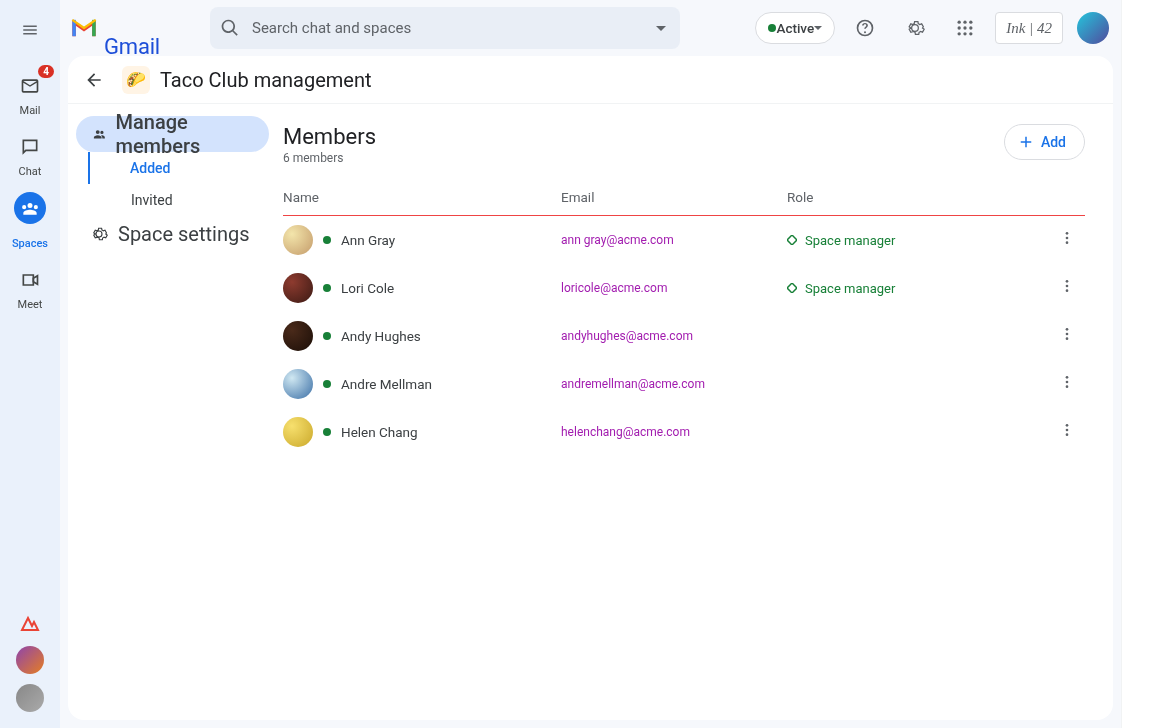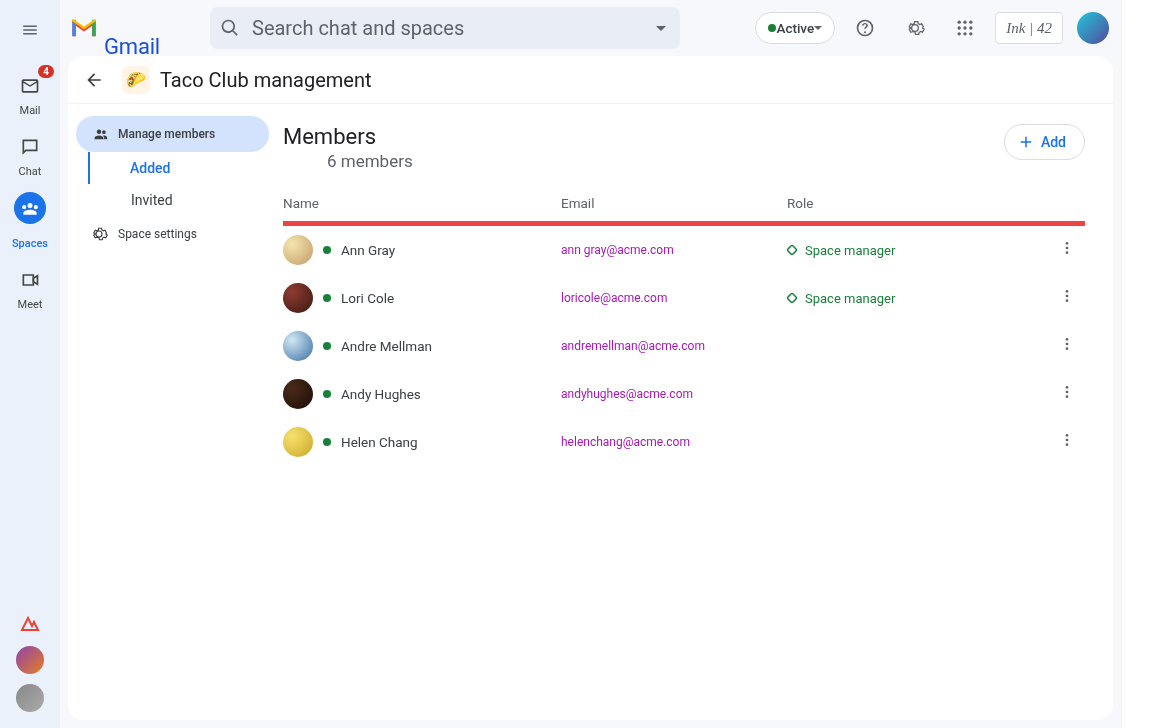--- a/index.html
+++ b/index.html
@@ -26,21 +26,21 @@
   .mini-logo { width:24px; height:24px; }
 
   
   .maincol { flex:1; display:flex; flex-direction:column; }
   .topbar { height:56px; display:flex; align-items:center; padding:0 12px 0 10px; gap:10px; }
   .brand { display:flex; align-items:center; gap:6px; min-width:130px; }
   .brand-text { font-size:22px; color:#1d4ed8; letter-spacing:-0.2px;margin-top:36px; }
   .gmail-m { width:28px; height:22px; }
   .search { flex:0 0 470px; height:42px; background:#e9eef6; border-radius:8px; display:flex; align-items:center; padding:0 10px; cursor:text; }
   .search svg { width:20px; height:20px; fill:#5f6368; }
-  .search-text { margin-left:12px; color:#5f6368; font-size:20px; flex:1; }
+  .search-text { margin-left:12px; color:#5f6368; font-size:15px; flex:1; }
   .search-caret { width:0; height:0; border-left:5px solid transparent; border-right:5px solid transparent; border-top:5px solid #5f6368; margin-right:4px; }
   .topbar-spacer { flex:1; }
   .status-chip { height:32px; border:1px solid #dadce0; border-radius:16px; display:flex; align-items:center; padding:0 12px; gap:0; cursor:pointer; background:#fff; }
   .status-dot { width:8px; height:8px; background:#188038; border-radius:50%; }
   .status-text { font-size:13.5px; color:#3c4043; font-weight:500; }
   .status-arrow { width:0; height:0; border-left:4px solid transparent; border-right:4px solid transparent; border-top:4px solid #5f6368; }
   .icon-btn { width:40px; height:40px; display:flex; align-items:center; justify-content:center; cursor:pointer; border-radius:50%; }
   .icon-btn svg { width:20px; height:20px; fill:#5f6368; }
   .ink-box { height:32px; border:1px solid #dadce0; border-radius:4px; padding:0 10px; display:flex; align-items:center; font-family: cursive; font-size:15px; color:#5f6368; font-style:italic; background:#fff; }
   .profile-avatar { width:32px; height:32px; border-radius:50%; background:linear-gradient(135deg,#24c6dc,#514a9d); cursor:pointer; margin-left:4px; }
@@ -48,35 +48,35 @@
   
   .content-card { margin:0 8px 8px 8px; flex:1; background:#fff; border-radius:16px; display:flex; flex-direction:column; overflow:hidden; position:relative; }
   .space-header { height:48px; display:flex; align-items:center; padding:0 16px; gap:10px; border-bottom:1px solid #f1f3f4; }
   .back-arrow { width:36px; height:36px; display:flex; align-items:center; justify-content:center; cursor:pointer; border-radius:50%; margin-left:-8px; }
   .back-arrow svg { width:20px; height:20px; fill:#3c4043; }
   .space-emoji { width:28px; height:28px; background:#fff4e5; border-radius:6px; display:flex; align-items:center; justify-content:center; font-size:16px; }
   .space-title { font-size:20px; color:#202124; font-weight:400; }
 
   .content-body { flex:1; display:flex; }
   .side-menu { width:205px; padding:12px 4px 12px 8px; }
-  .menu-item { display:flex; align-items:center; gap:10px; height:36px; padding:0 14px; border-radius:18px; cursor:pointer; font-size:12px; color:#3c4043; }
+  .menu-item { display:flex; align-items:center; gap:10px; height:36px; padding:0 14px; border-radius:18px; cursor:pointer; font-size:20px; color:#3c4043; }
   .menu-item svg { width:18px; height:18px; fill:#3c4043; }
   .menu-item.selected { background:#d3e3fd; font-weight:500; }
   .sub-item { height:32px; display:flex; align-items:center; padding-left:40px; font-size:14px; color:#3c4043; cursor:pointer; border-left:3px solid transparent; margin-left:12px; }
   .sub-item.active { color:#1a73e8; border-left:2px solid #1a73e8; font-weight:500; }
 
   .members-area { flex:1; padding:20px 28px 20px 10px; position:relative; }
   .members-head { display:flex; align-items:flex-start; justify-content:space-between; }
   .members-title { font-size:22px; color:#202124; }
-  .members-count { font-size:17px; color:#5f6368; margin-top:2px;margin-left:44px; }
+  .members-count { font-size:12px; color:#5f6368; margin-top:2px; }
   .add-btn { height:36px; border:1px solid #dadce0; background:#fff; border-radius:18px; padding:0 18px 0 12px; display:flex; align-items:center; gap:6px; cursor:pointer; color:#1a73e8; font-size:14px; font-weight:500;text-align:right; }
   .add-btn svg { width:18px; height:18px; fill:#1a73e8; }
 
   .table { margin-top:18px; }
-  .thead { display:flex; font-size:13.5px; color:#5f6368; padding:6px 0 10px; border-bottom:5px solid #ef4444;justify-content:center; }
+  .thead { display:flex; font-size:13.5px; color:#5f6368; padding:6px 0 10px; border-bottom:1px solid #ef4444;justify-content:center; }
   .col-name { flex:0 0 278px; }
   .col-email { flex:0 0 226px; }
   .col-role { flex:1; }
   .row { display:flex; align-items:center; height:48px; }
   .row .col-name { display:flex; align-items:center; gap:10px; }
   .avatar { width:30px; height:30px; border-radius:50%; background:linear-gradient(135deg,#aaa,#ccc); }
   .presence { width:8px; height:8px; background:#188038; border-radius:50%; }
   .member-name { font-size:13.5px; color:#3c4043; }
   .row .col-email { font-size:12px; color:#a21caf; }
   .role-text { display:flex; align-items:center; gap:8px; font-size:13px; color:#188038; }
@@ -294,39 +294,39 @@
                     </span>Space manager</span>
                 </div>
                 <div class="row-action"><svg viewBox="0 0 24 24">
                     <circle cx="12" cy="5" r="2"></circle>
                     <circle cx="12" cy="12" r="2"></circle>
                     <circle cx="12" cy="19" r="2"></circle>
                   </svg></div>
               </div>
               <div class="row">
                 <div class="col-name">
+                  <div class="avatar av-3"></div>
+                  <span class="presence"></span>
+                  <span class="member-name">Andy Hughes</span>
+                </div>
+                <div class="col-email">andyhughes@acme.com</div>
+                <div class="col-role"></div>
+                <div class="row-action"><svg viewBox="0 0 24 24">
+                    <circle cx="12" cy="5" r="2"></circle>
+                    <circle cx="12" cy="12" r="2"></circle>
+                    <circle cx="12" cy="19" r="2"></circle>
+                  </svg></div>
+              </div>
+              <div class="row">
+                <div class="col-name">
                   <div class="avatar av-2"></div>
                   <span class="presence"></span>
                   <span class="member-name">Andre Mellman</span>
                 </div>
                 <div class="col-email">andremellman@acme.com</div>
-                <div class="col-role"></div>
-                <div class="row-action"><svg viewBox="0 0 24 24">
-                    <circle cx="12" cy="5" r="2"></circle>
-                    <circle cx="12" cy="12" r="2"></circle>
-                    <circle cx="12" cy="19" r="2"></circle>
-                  </svg></div>
-              </div>
-              <div class="row">
-                <div class="col-name">
-                  <div class="avatar av-3"></div>
-                  <span class="presence"></span>
-                  <span class="member-name">Andy Hughes</span>
-                </div>
-                <div class="col-email">andyhughes@acme.com</div>
                 <div class="col-role"></div>
                 <div class="row-action"><svg viewBox="0 0 24 24">
                     <circle cx="12" cy="5" r="2"></circle>
                     <circle cx="12" cy="12" r="2"></circle>
                     <circle cx="12" cy="19" r="2"></circle>
                   </svg></div>
               </div>
               <div class="row">
                 <div class="col-name">
                   <div class="avatar av-5"></div>

